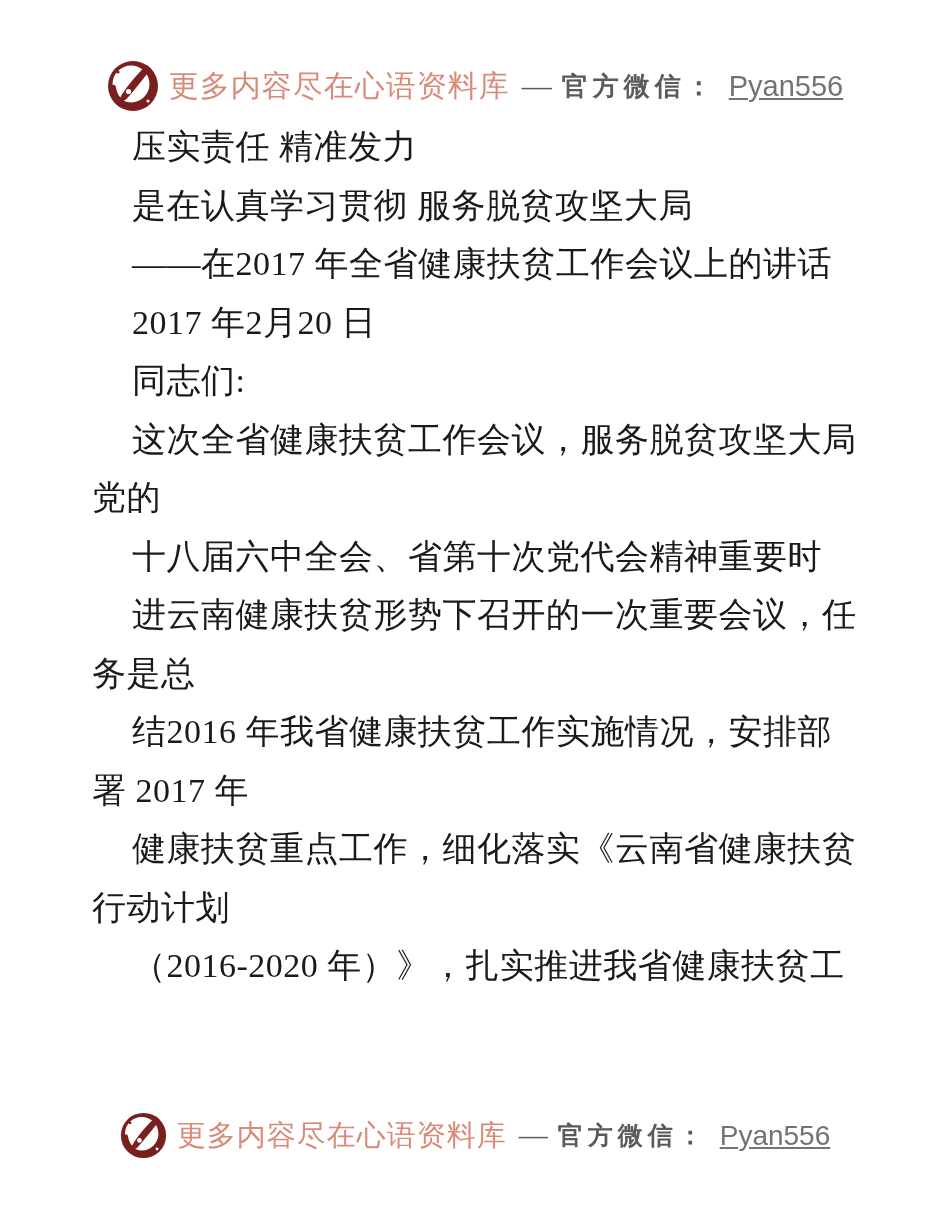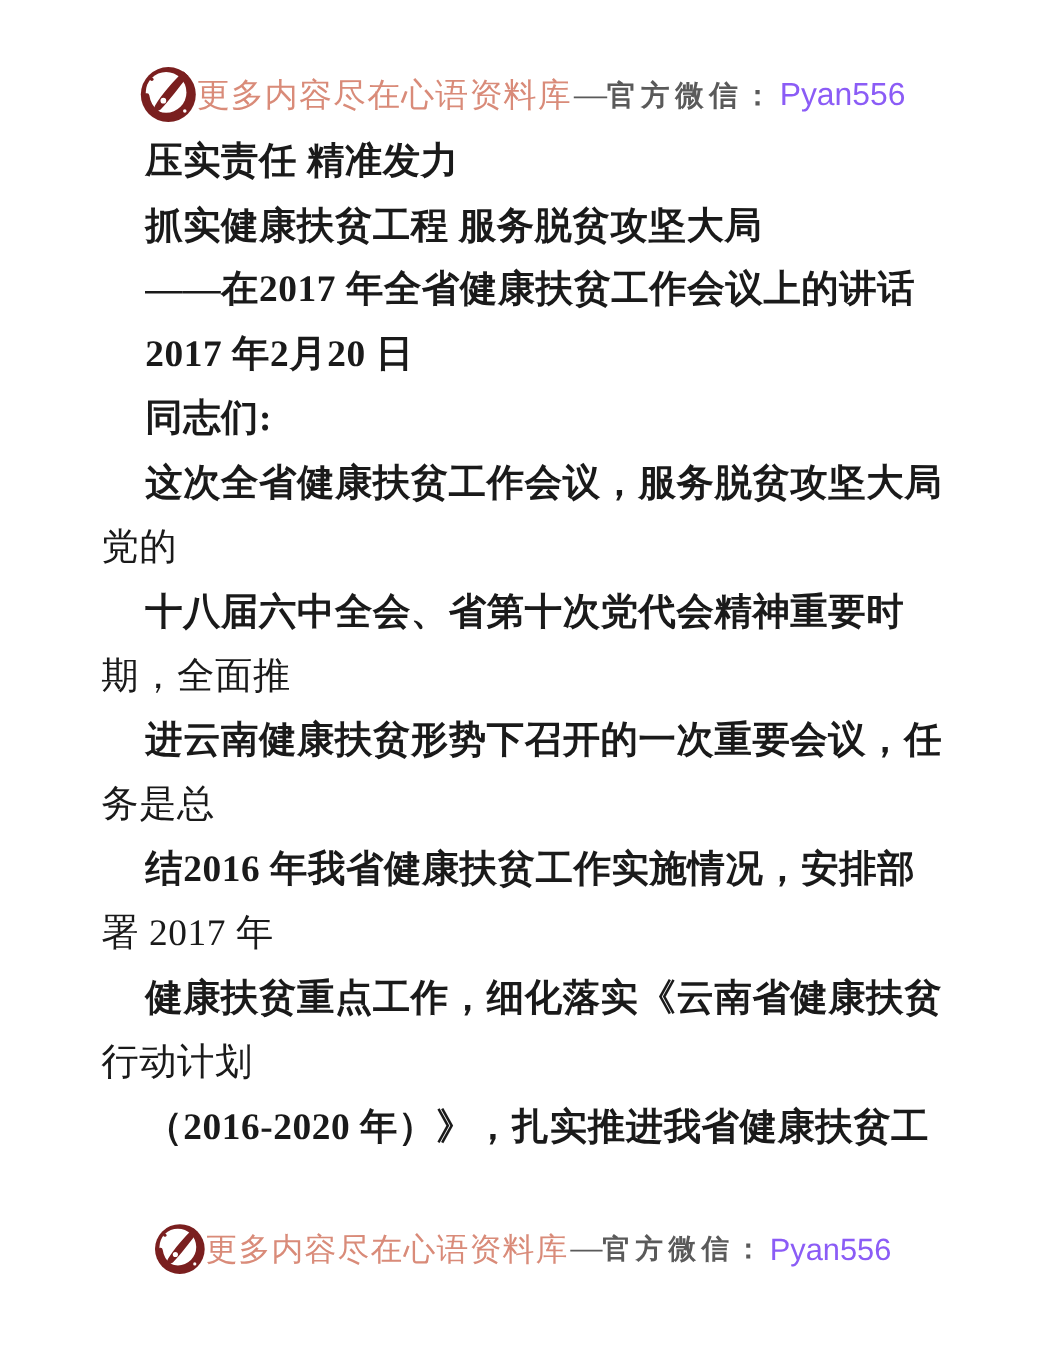--- a/index.html
+++ b/index.html
@@ -17,20 +17,21 @@
   }
 
   
   .watermark {
     position: absolute;
     left: 0;
     width: 100%;
     display: flex;
     justify-content: center;
     align-items: center;
+    gap: 10px;
     white-space: nowrap;
   }
   .watermark.top    { top: 60px;  }
   .watermark.bottom { top: 1112px; }
   .wm-logo { width: 52px; height: 52px; flex: 0 0 auto; }
   .watermark.bottom .wm-logo { width: 47px; height: 47px; }
   .wm-brand {
     color: #d98b79;
     font-size: 30px;
     letter-spacing: 1px;
@@ -41,24 +42,25 @@
     font-size: 30px;
     margin-left: 2px;
   }
   .wm-label {
     color: #5a5a5a;
     font-size: 26px;
     letter-spacing: 5px;
     font-weight: bold;
   }
   .wm-id {
-    color: #8b5cf6;
+    color: #737373;
     font-family: "Liberation Sans", "DejaVu Sans", sans-serif;
     font-size: 29px;
     margin-left: 2px;
+    text-decoration: underline;
   }
   .watermark.bottom .wm-brand { font-size: 29px; }
   .watermark.bottom .wm-dash  { font-size: 29px; }
   .watermark.bottom .wm-label { font-size: 25px; }
   .watermark.bottom .wm-id    { font-size: 28px; }
 
   
   .doc {
     position: absolute;
     top: 118px;
@@ -66,21 +68,21 @@
     width: 770px;
     color: #1a1a1a;
   }
   .line {
     height: 58.5px;
     line-height: 58.5px;
     font-size: 34px;
     white-space: pre;
     letter-spacing: 0.5px;
   }
-  .line.indent { padding-left: 40px; font-weight: bold; }
+  .line.indent { padding-left: 40px; }
 </style>
 </head>
 <body>
 
 <div class="page">
 
   <div class="watermark top">
     <svg class="wm-logo" viewBox="0 0 52 52" aria-hidden="true">
       <circle cx="26" cy="26" r="25" fill="#7a1f1f"></circle>
       <circle cx="24" cy="24" r="18.5" fill="#ffffff"></circle>
@@ -91,28 +93,27 @@
       <circle cx="41" cy="41" r="1.6" fill="#ffffff"></circle>
     </svg>
     <span class="wm-brand">更多内容尽在心语资料库</span>
       <span class="wm-dash">—</span>
       <span class="wm-label">官方微信：</span>
       <span class="wm-id">Pyan556</span>
   </div>
 
   <div class="doc">
     <div class="line indent">压实责任 精准发力</div>
-    <div class="line indent">抓实健康扶贫工程 服务脱贫攻坚大局</div>
+    <div class="line indent">是在认真学习贯彻 服务脱贫攻坚大局</div>
     <div class="line indent">——在2017 年全省健康扶贫工作会议上的讲话</div>
     <div class="line indent">2017 年2月20 日</div>
     <div class="line indent">同志们:</div>
     <div class="line indent">这次全省健康扶贫工作会议，服务脱贫攻坚大局</div>
     <div class="line">党的</div>
     <div class="line indent">十八届六中全会、省第十次党代会精神重要时</div>
-    <div class="line">期，全面推</div>
     <div class="line indent">进云南健康扶贫形势下召开的一次重要会议，任</div>
     <div class="line">务是总</div>
     <div class="line indent">结2016 年我省健康扶贫工作实施情况，安排部</div>
     <div class="line">署 2017 年</div>
     <div class="line indent">健康扶贫重点工作，细化落实《云南省健康扶贫</div>
     <div class="line">行动计划</div>
     <div class="line indent">（2016-2020 年）》，扎实推进我省健康扶贫工</div>
   </div>
 
   <div class="watermark bottom">

